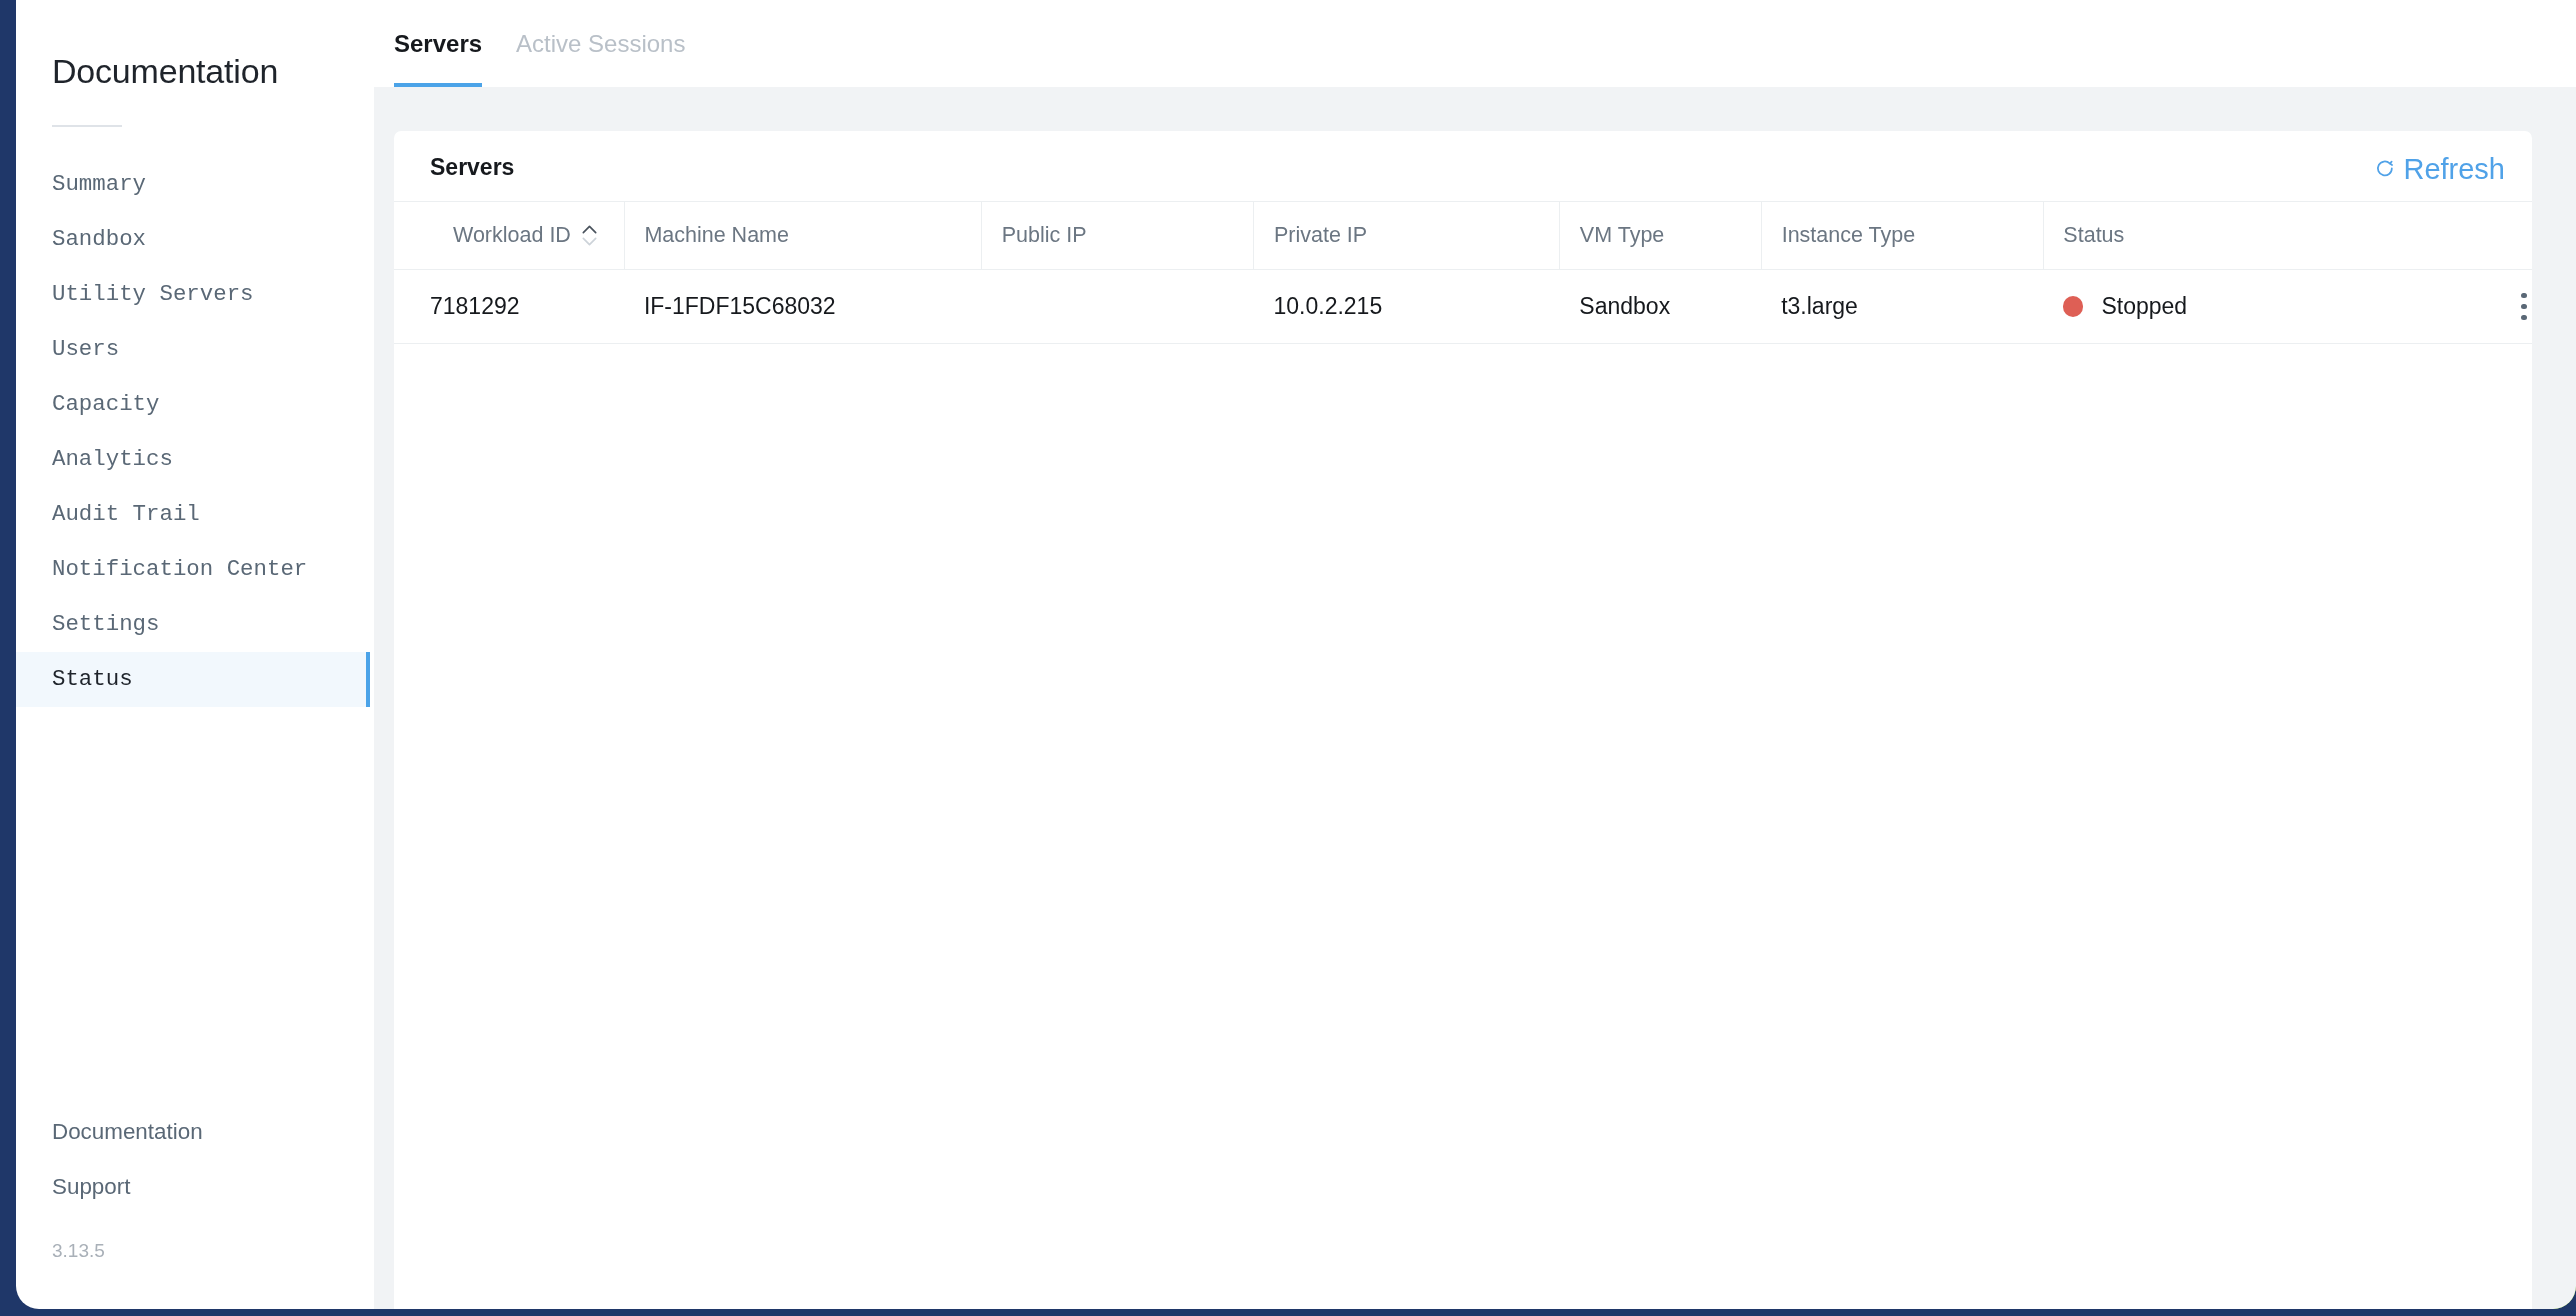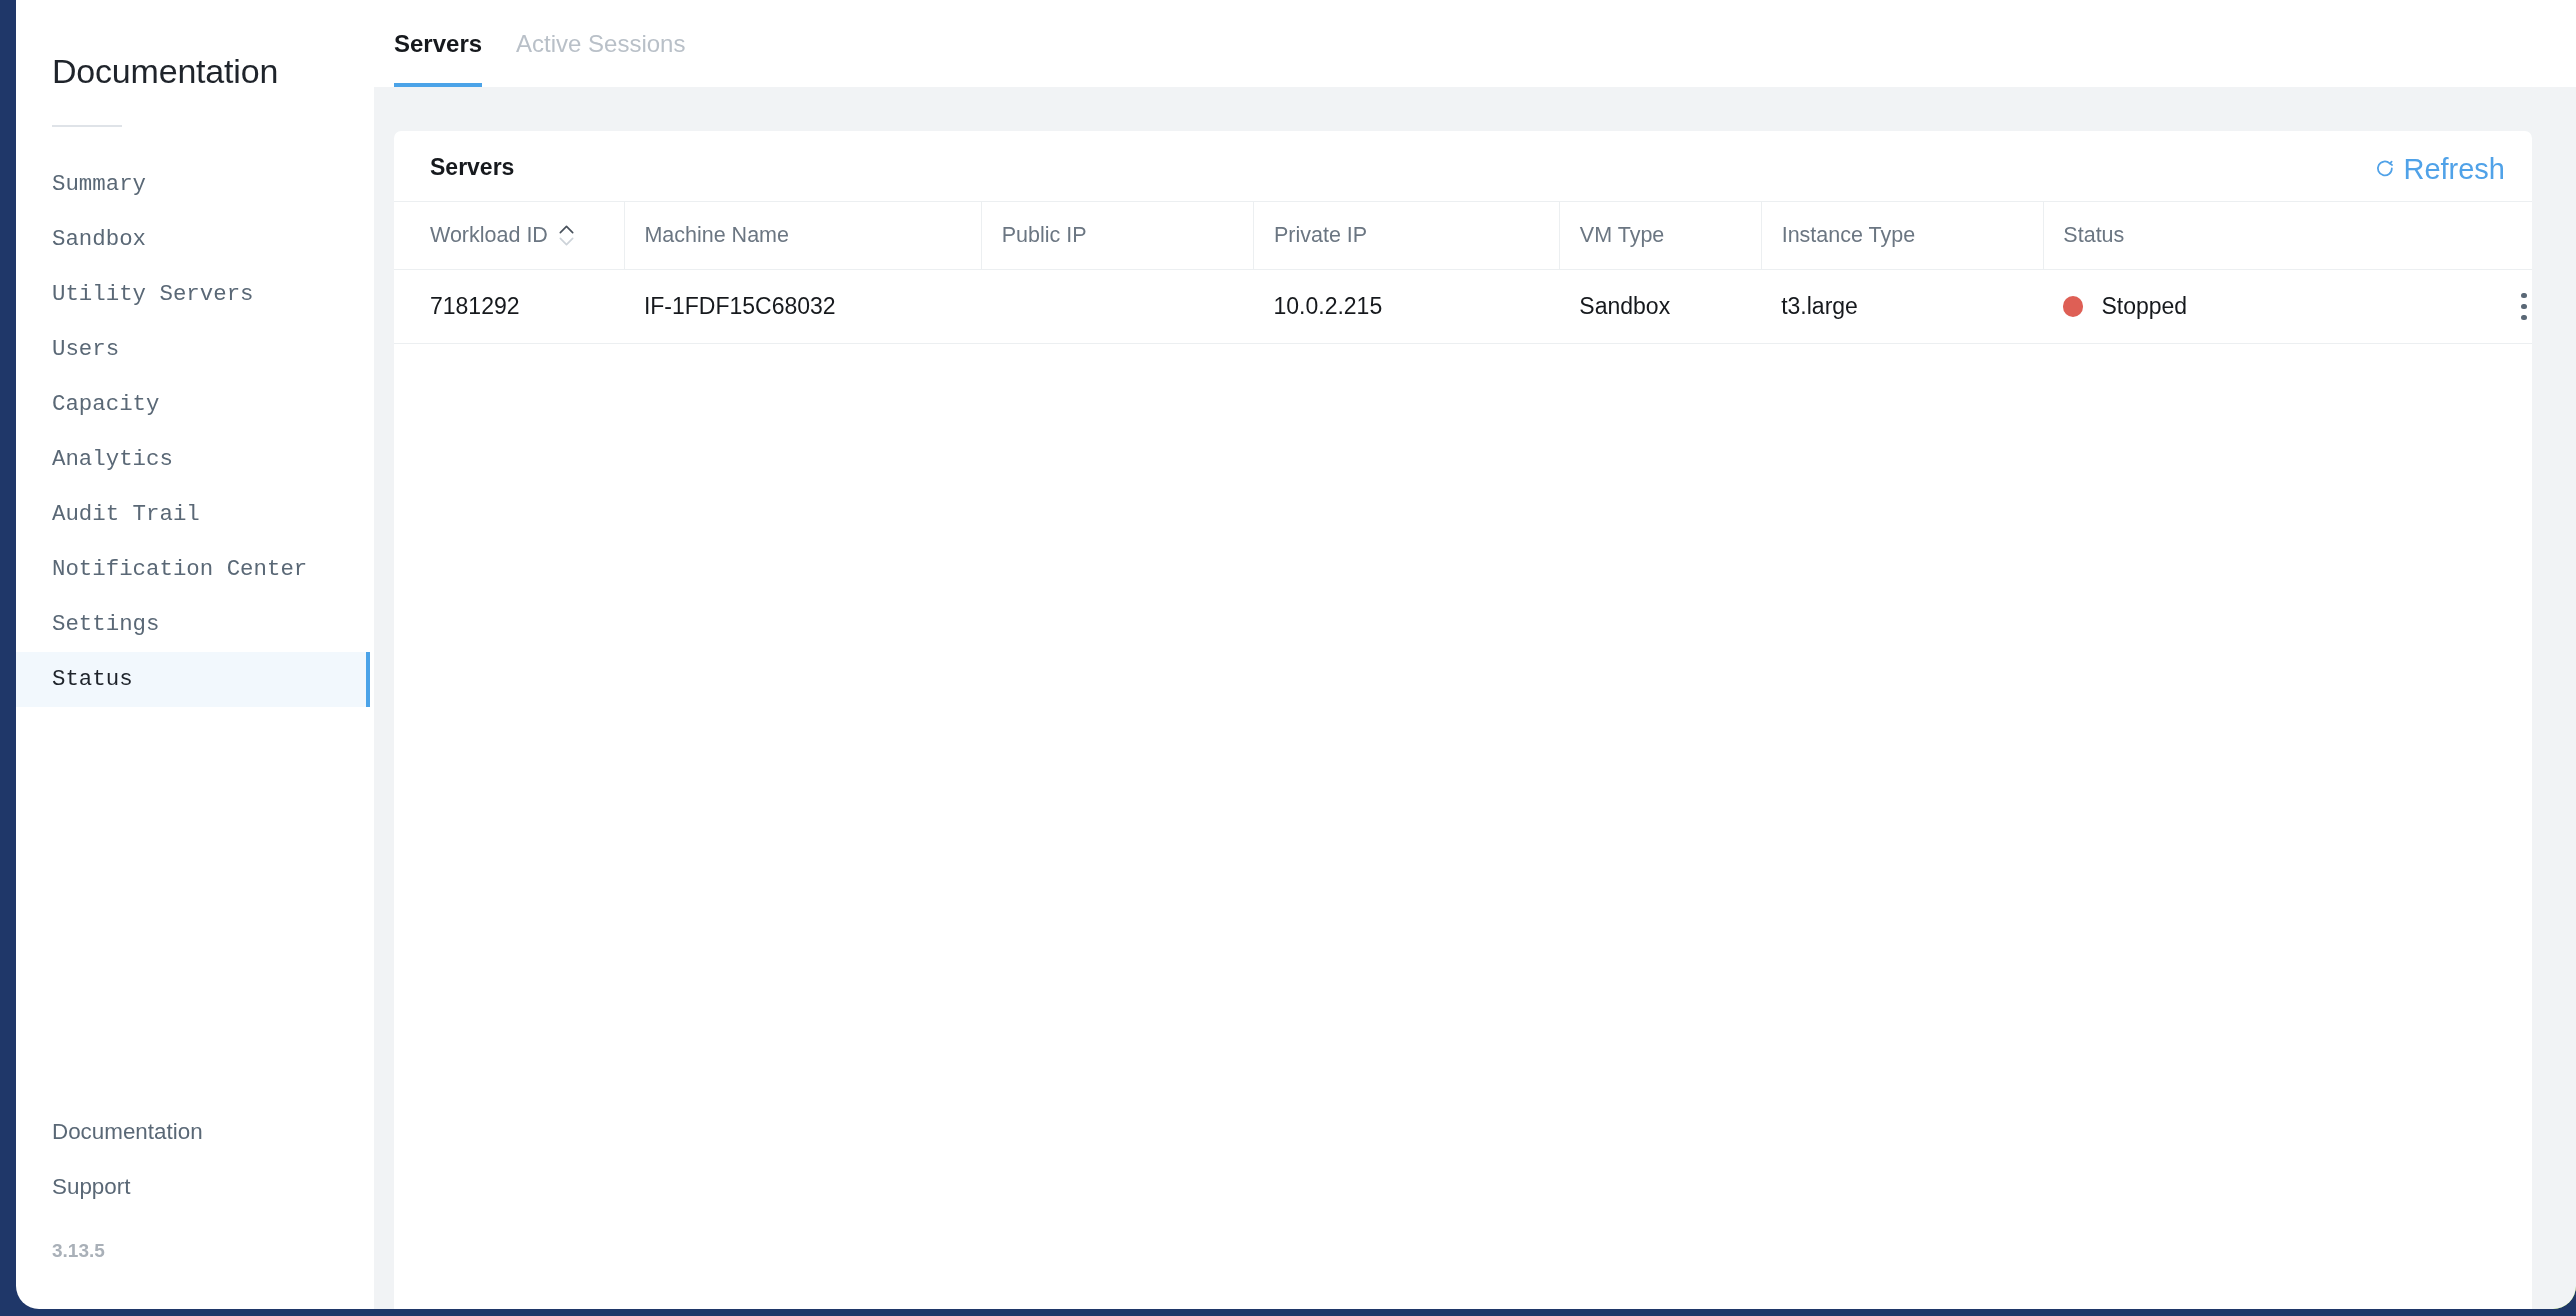--- a/index.html
+++ b/index.html
@@ -103,21 +103,20 @@
     white-space: nowrap;
     cursor: pointer;
   }
   #version {
     position: absolute;
     left: 36px;
     bottom: 47px;
     font-size: 19px;
     color: #a9b0b8;
     white-space: nowrap;
-    font-weight: bold;
   }
 
   
   #main {
     position: absolute;
     left: 358px; top: 0;
     width: 2218px;
     height: 1309px;
     background: #84cc16;
     border-bottom-right-radius: 23px;
@@ -219,21 +218,21 @@
     height: 74px;
     font-size: 23px;
     color: #16191d;
     padding-left: 19.7px;
     border-bottom: 0.9px solid #eceff1;
     vertical-align: middle;
     white-space: nowrap;
   }
   tbody td:first-child { padding-left: 36px; }
 
-  .th-inner { display: inline-flex; align-items: center; gap: 10.7px; }
+  .th-inner { display: inline-flex; align-items: center; gap: 10.7px; margin-left: 23px; }
   .sort-arrows {
     display: inline-flex;
     flex-direction: column;
     gap: 3.6px;
     line-height: 0;
   }
   .sort-arrows svg { display: block; }
 
   .status-cell { display: flex; align-items: center; gap: 18px; text-align: center; }
   .status-dot {

